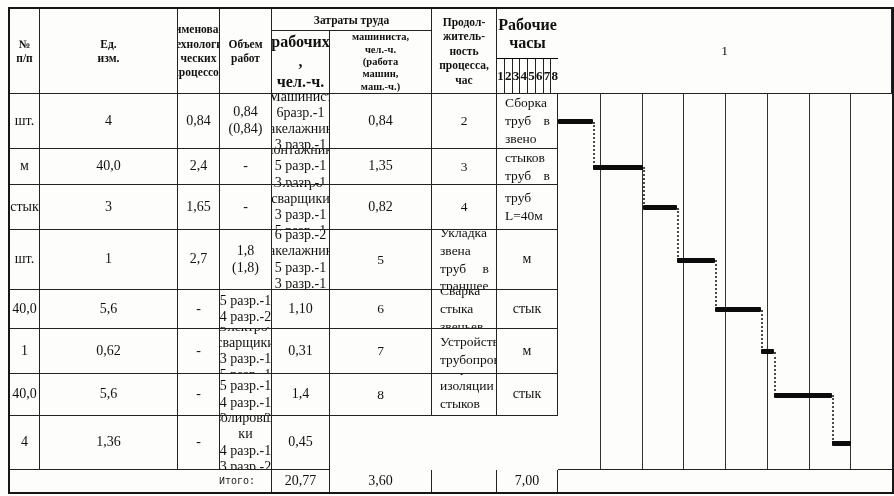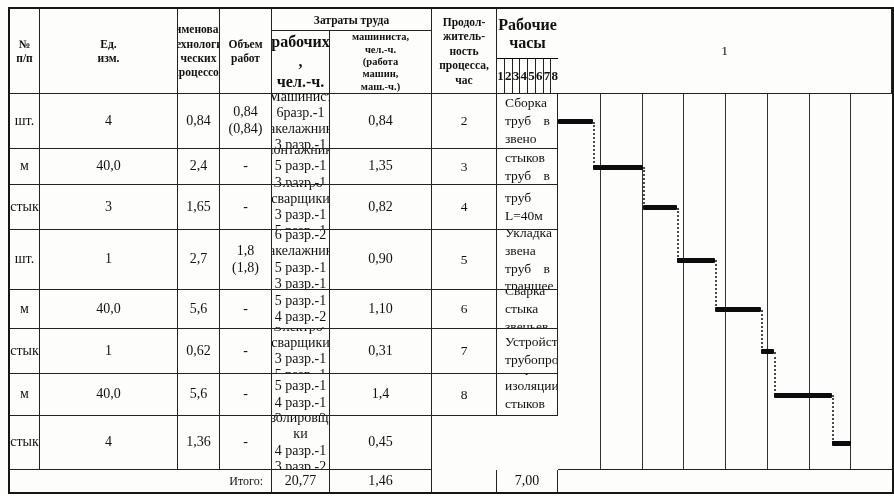--- a/index.html
+++ b/index.html
@@ -37,21 +37,21 @@
   .hg-cols .hcell{flex:1;display:flex;align-items:center;justify-content:center;
                   border-right:1px solid #222;font-weight:bold;font-size:13px;}
   .hg-cols .hcell:last-child{border-right:none;}
   
   .chart{grid-column:9;grid-row:2 / span 8;position:relative;border-right:none;
          border-bottom:1px solid #222;padding:0;}
   .vline{position:absolute;top:0;bottom:0;width:0;border-left:1px solid #333;}
   .gbar{position:absolute;height:5px;background:#0c0c0c;border-radius:1px;}
   .gconn{position:absolute;width:0;border-left:2px dotted #4a4a4a;}
   
-  .tot-label{grid-column:1 / span 4;justify-content:flex-end;padding-right:8px;font-size:12px;}
+  .tot-label{grid-column:1 / span 4;justify-content:flex-end;padding-right:16px;font-size:10px;font-family:Liberation Mono, monospace;}
   .tot-val{font-size:14px;}
   .empty{}
 </style>
 </head>
 <body>
 
 <div class="page">
   <div class="sheet">
     <div class="grid">
 
@@ -166,21 +166,20 @@
       <div class="c val">1</div>
       <div class="c val">2,7</div>
       <div class="c val pre">1,8
 (1,8)</div>
       <div class="c crew pre">Машинист
 6 разр.-2
 Такелажники
 5 разр.-1
 3 разр.-1
 2 разр.-1.</div>
-      <div class="c val">0,90</div>
 
       <div class="c num">5</div>
       <div class="c name">
           <span>Укладка звена труб в траншее</span>
         </div>
       <div class="c val">м</div>
       <div class="c val">40,0</div>
       <div class="c val">5,6</div>
       <div class="c val pre">-</div>
       <div class="c crew pre">Монтажники
@@ -226,20 +225,20 @@
       <div class="c val">1,36</div>
       <div class="c val pre">-</div>
       <div class="c crew pre">Изолировщи-
 ки
 4 разр.-1
 3 разр.-2</div>
       <div class="c val">0,45</div>
 
       <div class="c tot-label lastrow">Итого:</div>
       <div class="c tot-val lastrow">20,77</div>
-      <div class="c tot-val lastrow">1,46</div>
+      <div class="c tot-val lastrow">3,60</div>
       <div class="c lastrow empty"></div>
       <div class="c tot-val lastrow">7,00</div>
       <div class="c lastcol lastrow empty"></div>
 
     </div>
   </div>
 </div>
 
 </body></html>

